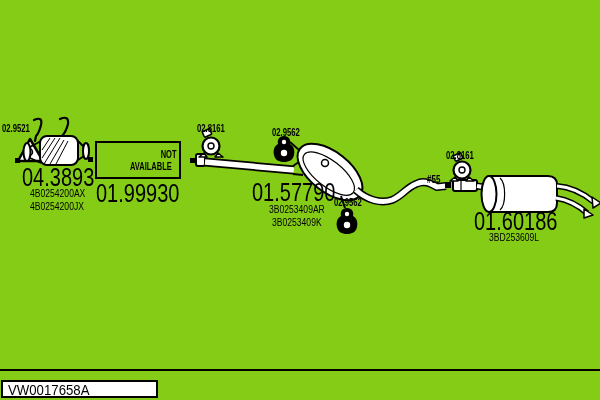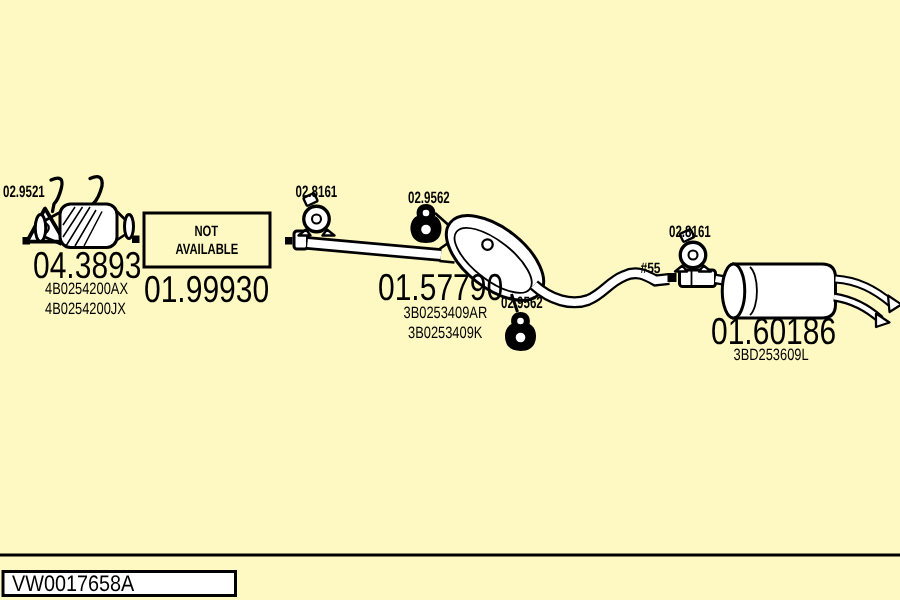--- a/index.html
+++ b/index.html
@@ -1,24 +1,24 @@
 <!DOCTYPE html>
 <html><head>
 <meta charset="utf-8">
 <style>
   html,body{margin:0;padding:0;background:#fff;}
-  #canvas{position:relative;width:600px;height:400px;background:#fef9c3;overflow:hidden;
+  #canvas{position:relative;width:600px;height:400px;background:#84cc16;overflow:hidden;
           font-family:"Liberation Sans", sans-serif;color:#000;}
   .t{position:absolute;white-space:nowrap;line-height:1;color:#000;transform-origin:0 0;}
   .big{font-size:25px;font-weight:400;transform:scaleX(.8);}
   .oe{font-size:11px;transform:scaleX(.78);}
   .lbl{font-size:11px;font-weight:bold;transform:scaleX(.7);}
   .note{font-size:10px;font-weight:bold;transform:scaleX(.8);}
   .na-box{position:absolute;left:95px;top:141px;width:82px;height:34px;border:2px solid #000;
-          display:flex;flex-direction:column;align-items:center;justify-content:center;gap:1px;}
+          display:flex;flex-direction:column;align-items:flex-end;justify-content:center;gap:1px;}
   .na-line{display:block;font-size:10px;font-weight:bold;line-height:11px;transform:scaleX(.75);transform-origin:50% 50%;}
   .rule{position:absolute;left:0;top:369px;width:600px;height:2px;background:#000;}
   .plate{position:absolute;left:1px;top:380px;width:148px;height:14px;border:2px solid #000;
          display:flex;align-items:center;padding-left:5px;background:#fff;text-align:right;}
   .plate span{font-size:15px;line-height:1;transform:scaleX(.88);transform-origin:0 50%;white-space:nowrap;}
   svg{position:absolute;left:0;top:0;}
 </style>
 </head>
 <body>
 

